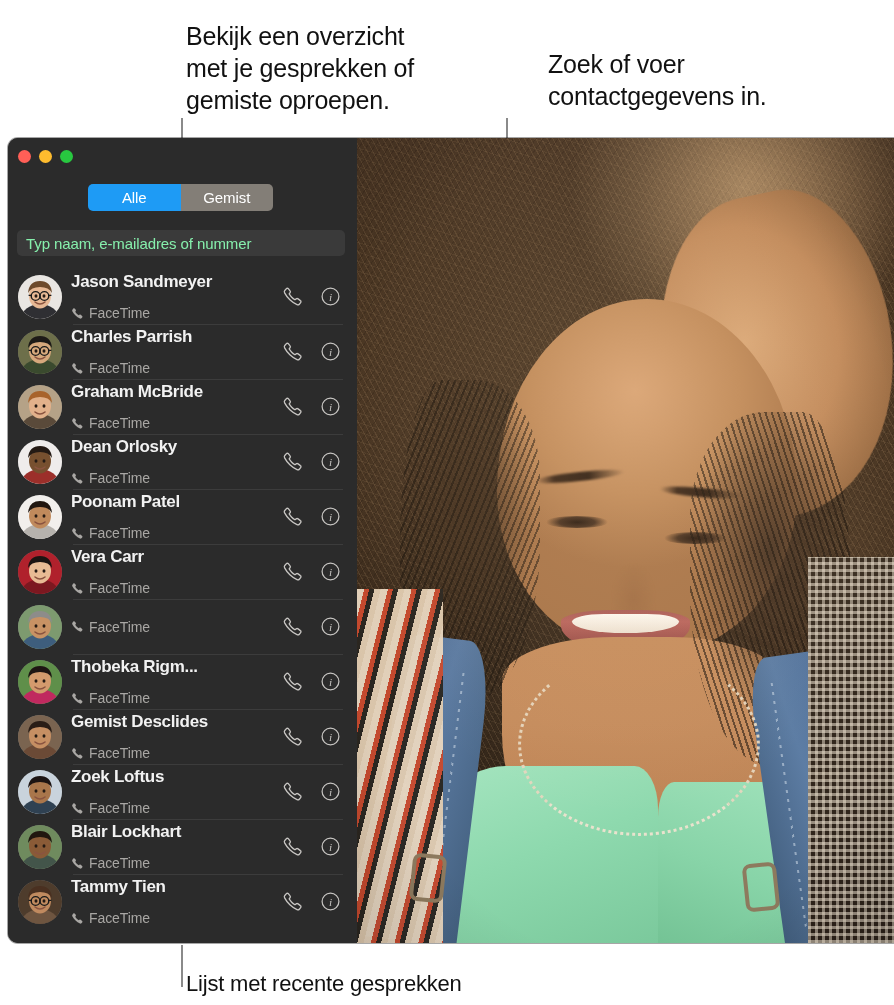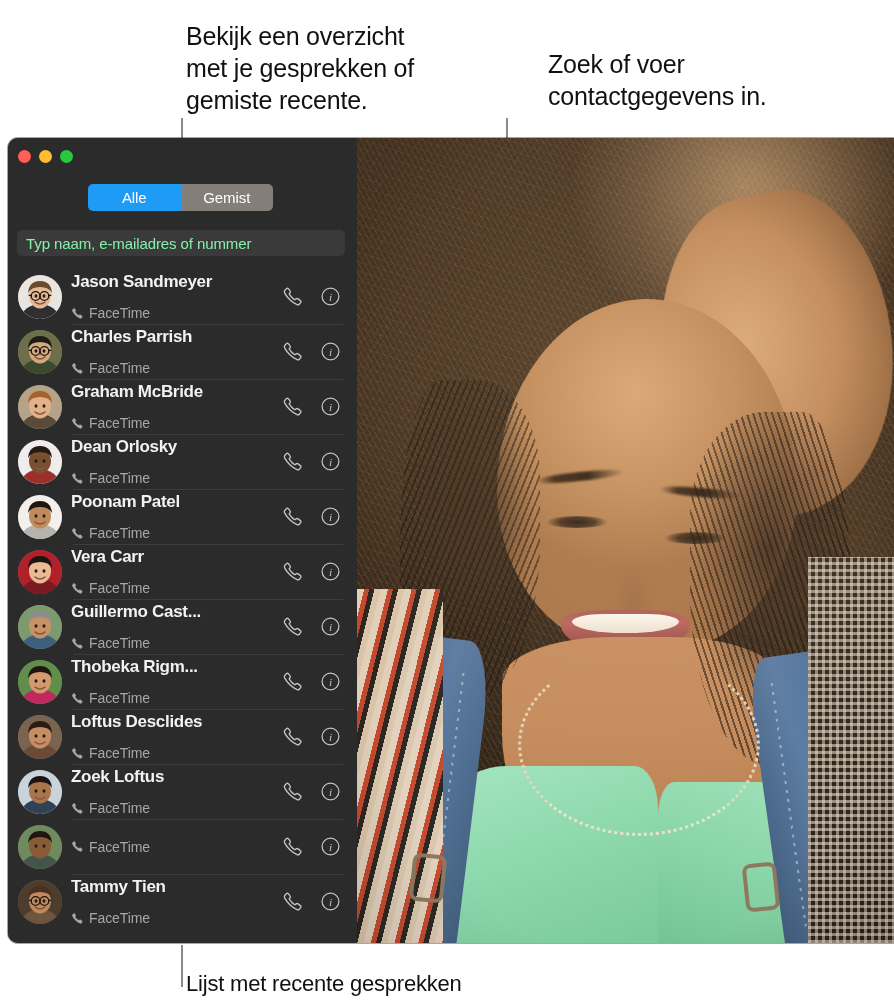--- a/index.html
+++ b/index.html
@@ -336,21 +336,21 @@
     background:
       repeating-linear-gradient(-68deg, rgba(24,17,10,.5) 0 2px, rgba(0,0,0,0) 2px 6px),
       radial-gradient(ellipse 60% 60% at 50% 40%, #45311f 0%, #2f221600 78%);
   }
 </style>
 </head>
 <body>
 
 <div class="callout" id="callout-1">Bekijk een overzicht
 met je gesprekken of
-gemiste recente.</div>
+gemiste oproepen.</div>
 <div class="leader leader-v" style="left:181px;top:118px;width:2px;height:54px;"></div>
 <div class="leader leader-h" style="left:135px;top:171px;width:95px;height:2px;"></div>
 <div class="leader leader-v" style="left:135px;top:171px;width:2px;height:14px;"></div>
 <div class="leader leader-v" style="left:228px;top:171px;width:2px;height:14px;"></div>
 
 <div class="callout" id="callout-2">Zoek of voer
 contactgegevens in.</div>
 <div class="leader leader-v" style="left:506px;top:118px;width:2px;height:124px;"></div>
 <div class="leader leader-h" style="left:345px;top:241px;width:163px;height:2px;"></div>
 
@@ -617,21 +617,20 @@
     <rect width="44" height="44" fill="#7d9a6f"></rect>
     <ellipse cx="22" cy="44" rx="19" ry="15" fill="#3e5e7d"></ellipse>
     <ellipse cx="22" cy="21" rx="11" ry="12.5" fill="#c89264"></ellipse>
     <path d="M10 18 Q11 6 22 6 Q33 6 34 18 Q31 12 22 12 Q13 12 10 18 Z" fill="#8d8c8a"></path>
     <ellipse cx="18" cy="21" rx="1.5" ry="1.8" fill="#241a14"></ellipse>
     <ellipse cx="26" cy="21" rx="1.5" ry="1.8" fill="#241a14"></ellipse>
     <path d="M17 27 Q22 31 27 27" stroke="#8a5440" stroke-width="1.6" fill="none" stroke-linecap="round"></path>
 
   </svg></div>
      <div class="contact-main">
-       <div class="contact-name">Guillermo Cast...</div>
        <div class="contact-sub">
          <span>
                 <svg class="mini-phone" width="13" height="13" viewBox="0 0 24 24" aria-hidden="true">
   <path fill="#a9a7a4" d="M6.6 2.6c-.9-.5-2 -.2-2.6.6L2.6 5.1c-.6.8-.7 1.9-.2 2.8 1.5 2.9 3.6 5.6 6 7.9 2.4 2.3 5.2 4.2 8.2 5.5.9.4 2 .2 2.7-.5l1.6-1.9c.6-.8.5-1.9-.3-2.5l-2.7-2.1c-.7-.5-1.6-.5-2.3 0l-1.4 1c-1.3-.8-2.5-1.8-3.6-2.9-1.1-1.1-2-2.3-2.8-3.6l1-1.4c.5-.7.5-1.6 0-2.3L6.6 2.6z"></path>
 </svg>
               </span>
          <span>FaceTime</span>
        </div>
      </div>
      <div class="row-actions">
@@ -691,21 +690,21 @@
     <rect width="44" height="44" fill="#7a6450"></rect>
     <ellipse cx="22" cy="44" rx="19" ry="15" fill="#6b4a36"></ellipse>
     <ellipse cx="22" cy="21" rx="11" ry="12.5" fill="#c68f63"></ellipse>
     <path d="M10 18 Q11 6 22 6 Q33 6 34 18 Q31 12 22 12 Q13 12 10 18 Z" fill="#2a1d16"></path>
     <ellipse cx="18" cy="21" rx="1.5" ry="1.8" fill="#241a14"></ellipse>
     <ellipse cx="26" cy="21" rx="1.5" ry="1.8" fill="#241a14"></ellipse>
     <path d="M17 27 Q22 31 27 27" stroke="#8a5440" stroke-width="1.6" fill="none" stroke-linecap="round"></path>
 
   </svg></div>
      <div class="contact-main">
-       <div class="contact-name">Loftus Desclides</div>
+       <div class="contact-name">Gemist Desclides</div>
        <div class="contact-sub">
          <span>
                 <svg class="mini-phone" width="13" height="13" viewBox="0 0 24 24" aria-hidden="true">
   <path fill="#a9a7a4" d="M6.6 2.6c-.9-.5-2 -.2-2.6.6L2.6 5.1c-.6.8-.7 1.9-.2 2.8 1.5 2.9 3.6 5.6 6 7.9 2.4 2.3 5.2 4.2 8.2 5.5.9.4 2 .2 2.7-.5l1.6-1.9c.6-.8.5-1.9-.3-2.5l-2.7-2.1c-.7-.5-1.6-.5-2.3 0l-1.4 1c-1.3-.8-2.5-1.8-3.6-2.9-1.1-1.1-2-2.3-2.8-3.6l1-1.4c.5-.7.5-1.6 0-2.3L6.6 2.6z"></path>
 </svg>
               </span>
          <span>FaceTime</span>
        </div>
      </div>
      <div class="row-actions">
@@ -765,20 +764,21 @@
     <rect width="44" height="44" fill="#6f8b5e"></rect>
     <ellipse cx="22" cy="44" rx="19" ry="15" fill="#43554a"></ellipse>
     <ellipse cx="22" cy="21" rx="11" ry="12.5" fill="#8a5b37"></ellipse>
     <path d="M10 18 Q11 6 22 6 Q33 6 34 18 Q31 12 22 12 Q13 12 10 18 Z" fill="#20160f"></path>
     <ellipse cx="18" cy="21" rx="1.5" ry="1.8" fill="#241a14"></ellipse>
     <ellipse cx="26" cy="21" rx="1.5" ry="1.8" fill="#241a14"></ellipse>
     <path d="M17 27 Q22 31 27 27" stroke="#8a5440" stroke-width="1.6" fill="none" stroke-linecap="round"></path>
 
   </svg></div>
      <div class="contact-main">
+       <div class="contact-name">Blair Lockhart</div>
        <div class="contact-sub">
          <span>
                 <svg class="mini-phone" width="13" height="13" viewBox="0 0 24 24" aria-hidden="true">
   <path fill="#a9a7a4" d="M6.6 2.6c-.9-.5-2 -.2-2.6.6L2.6 5.1c-.6.8-.7 1.9-.2 2.8 1.5 2.9 3.6 5.6 6 7.9 2.4 2.3 5.2 4.2 8.2 5.5.9.4 2 .2 2.7-.5l1.6-1.9c.6-.8.5-1.9-.3-2.5l-2.7-2.1c-.7-.5-1.6-.5-2.3 0l-1.4 1c-1.3-.8-2.5-1.8-3.6-2.9-1.1-1.1-2-2.3-2.8-3.6l1-1.4c.5-.7.5-1.6 0-2.3L6.6 2.6z"></path>
 </svg>
               </span>
          <span>FaceTime</span>
        </div>
      </div>
      <div class="row-actions">

